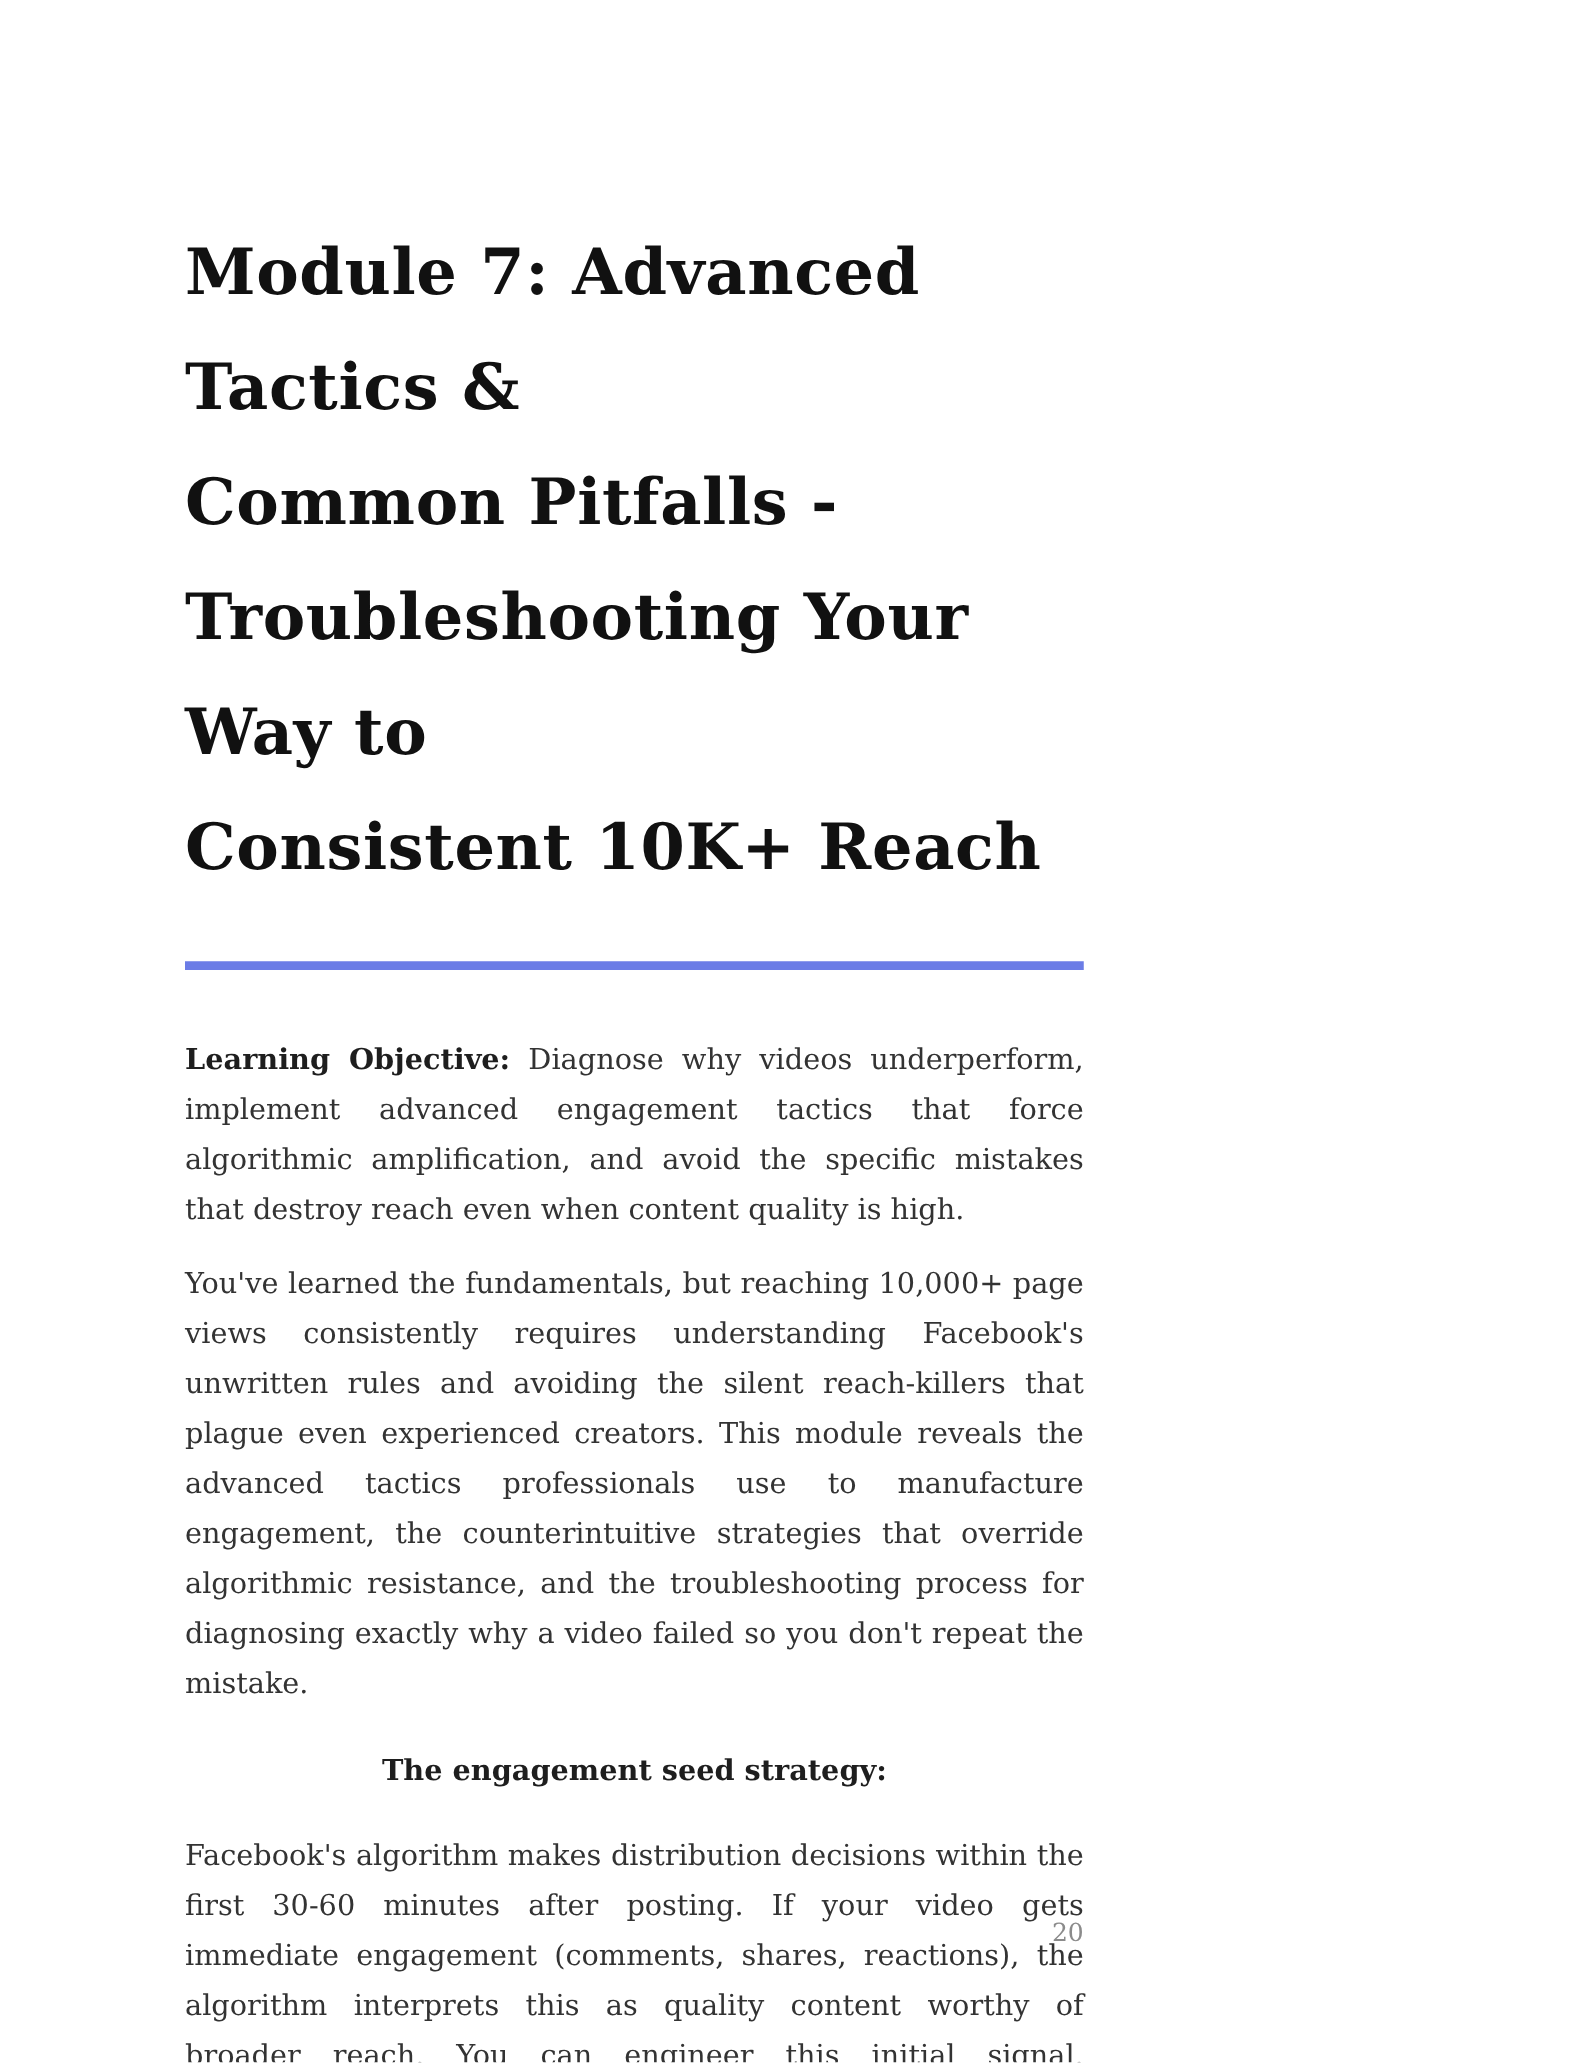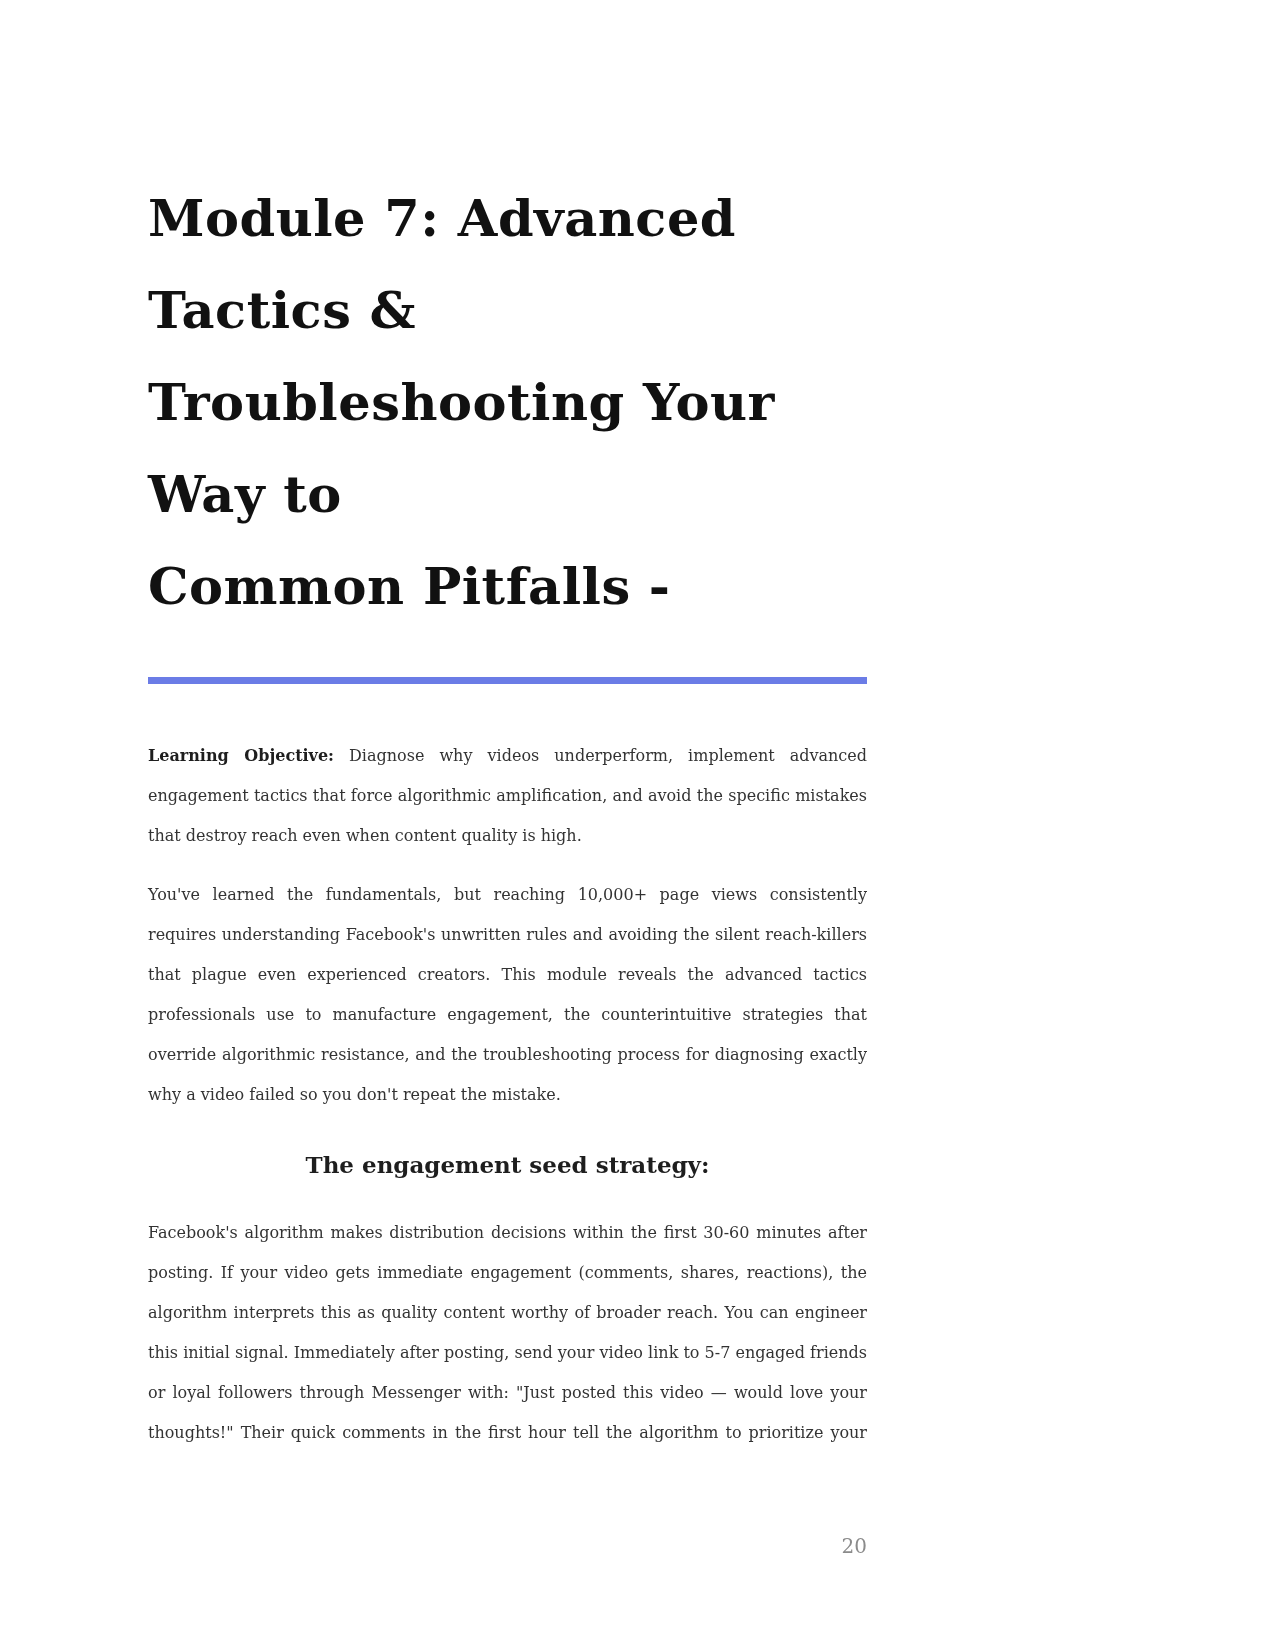--- a/index.html
+++ b/index.html
@@ -36,21 +36,21 @@
   }
   h1.doc-title .title-line { display: block; }
   .divider {
     border: none;
     height: 7px;
     background: var(--divider);
     margin-top: 45px;
     margin-bottom: 52px;
   }
   p.para {
-    font-size: 16px;
+    font-size: 23px;
     line-height: 40px;
     text-align: justify;
     margin-bottom: 19px;
     color: var(--text);
   }
   p.para.cutoff { text-align-last: justify; margin-bottom: 18px; }
   p.para .lead-bold { font-weight: bold; color: #1e1e1e; }
   h2.section-heading {
     font-size: 23px;
     line-height: 40px;
@@ -71,22 +71,23 @@
   }
 </style>
 </head>
 <body>
 
 <div class="page">
   <div class="content">
 
     <h1 class="doc-title">
       <span class="title-line">Module 7: Advanced Tactics &amp;</span>
+      <span class="title-line">Common Pitfalls -</span>
       <span class="title-line">Troubleshooting Your Way to</span>
-      <span class="title-line">Common Pitfalls -</span>
+      <span class="title-line">Consistent 10K+ Reach</span>
     </h1>
 
     <hr class="divider">
 
     <p class="para"><span class="lead-bold">Learning Objective:</span><span> Diagnose why videos underperform, implement advanced engagement tactics that force algorithmic amplification, and avoid the specific mistakes that destroy reach even when content quality is high.</span></p>
 
     <p class="para">You've learned the fundamentals, but reaching 10,000+ page views consistently requires understanding Facebook's unwritten rules and avoiding the silent reach-killers that plague even experienced creators. This module reveals the advanced tactics professionals use to manufacture engagement, the counterintuitive strategies that override algorithmic resistance, and the troubleshooting process for diagnosing exactly why a video failed so you don't repeat the mistake.</p>
 
     <h2 class="section-heading">The engagement seed strategy:</h2>
 

